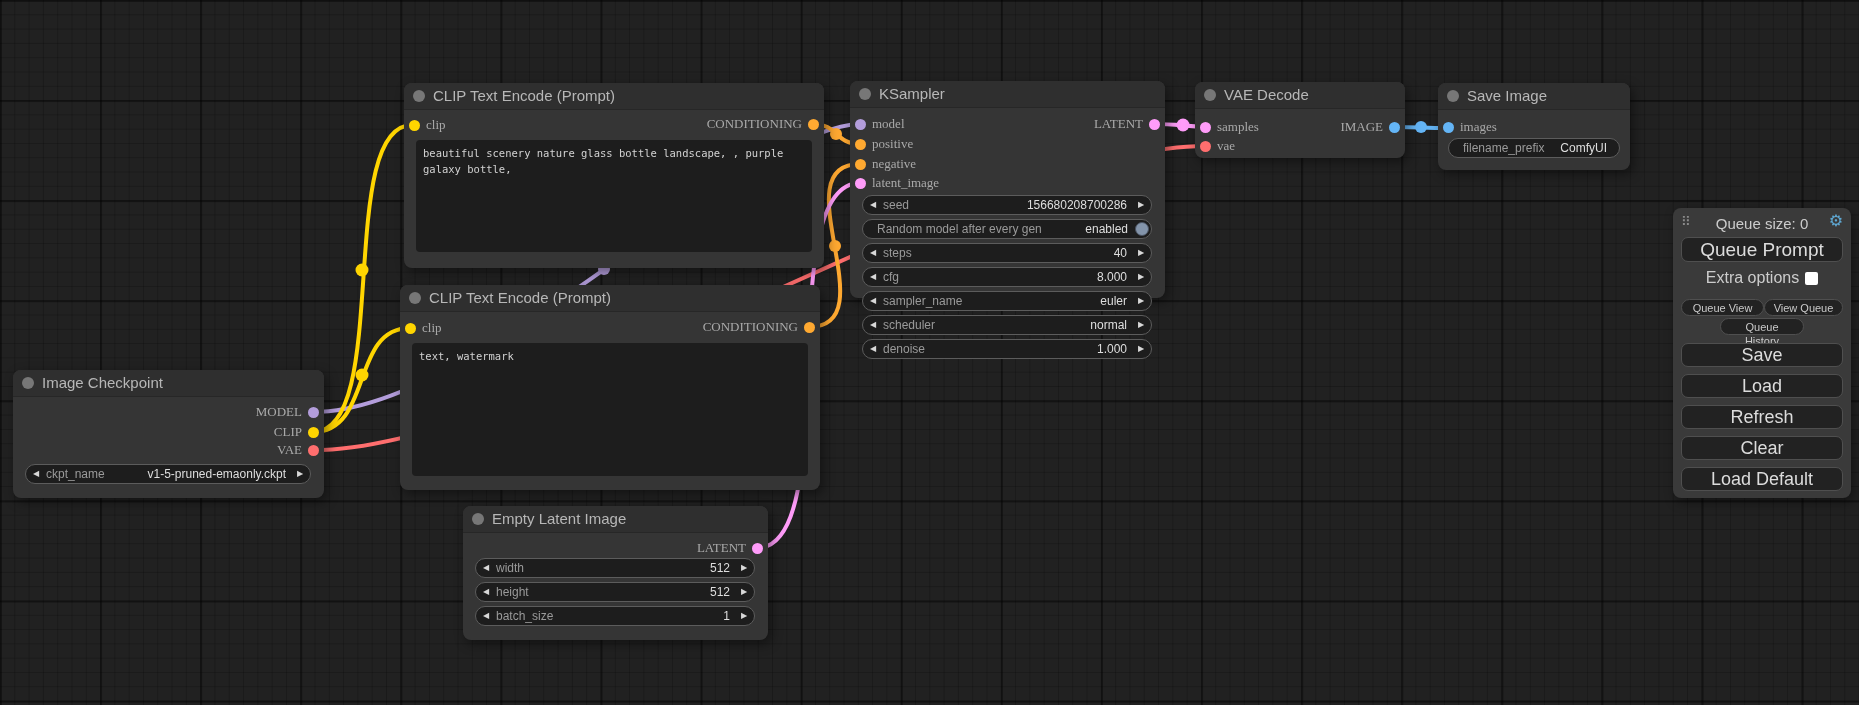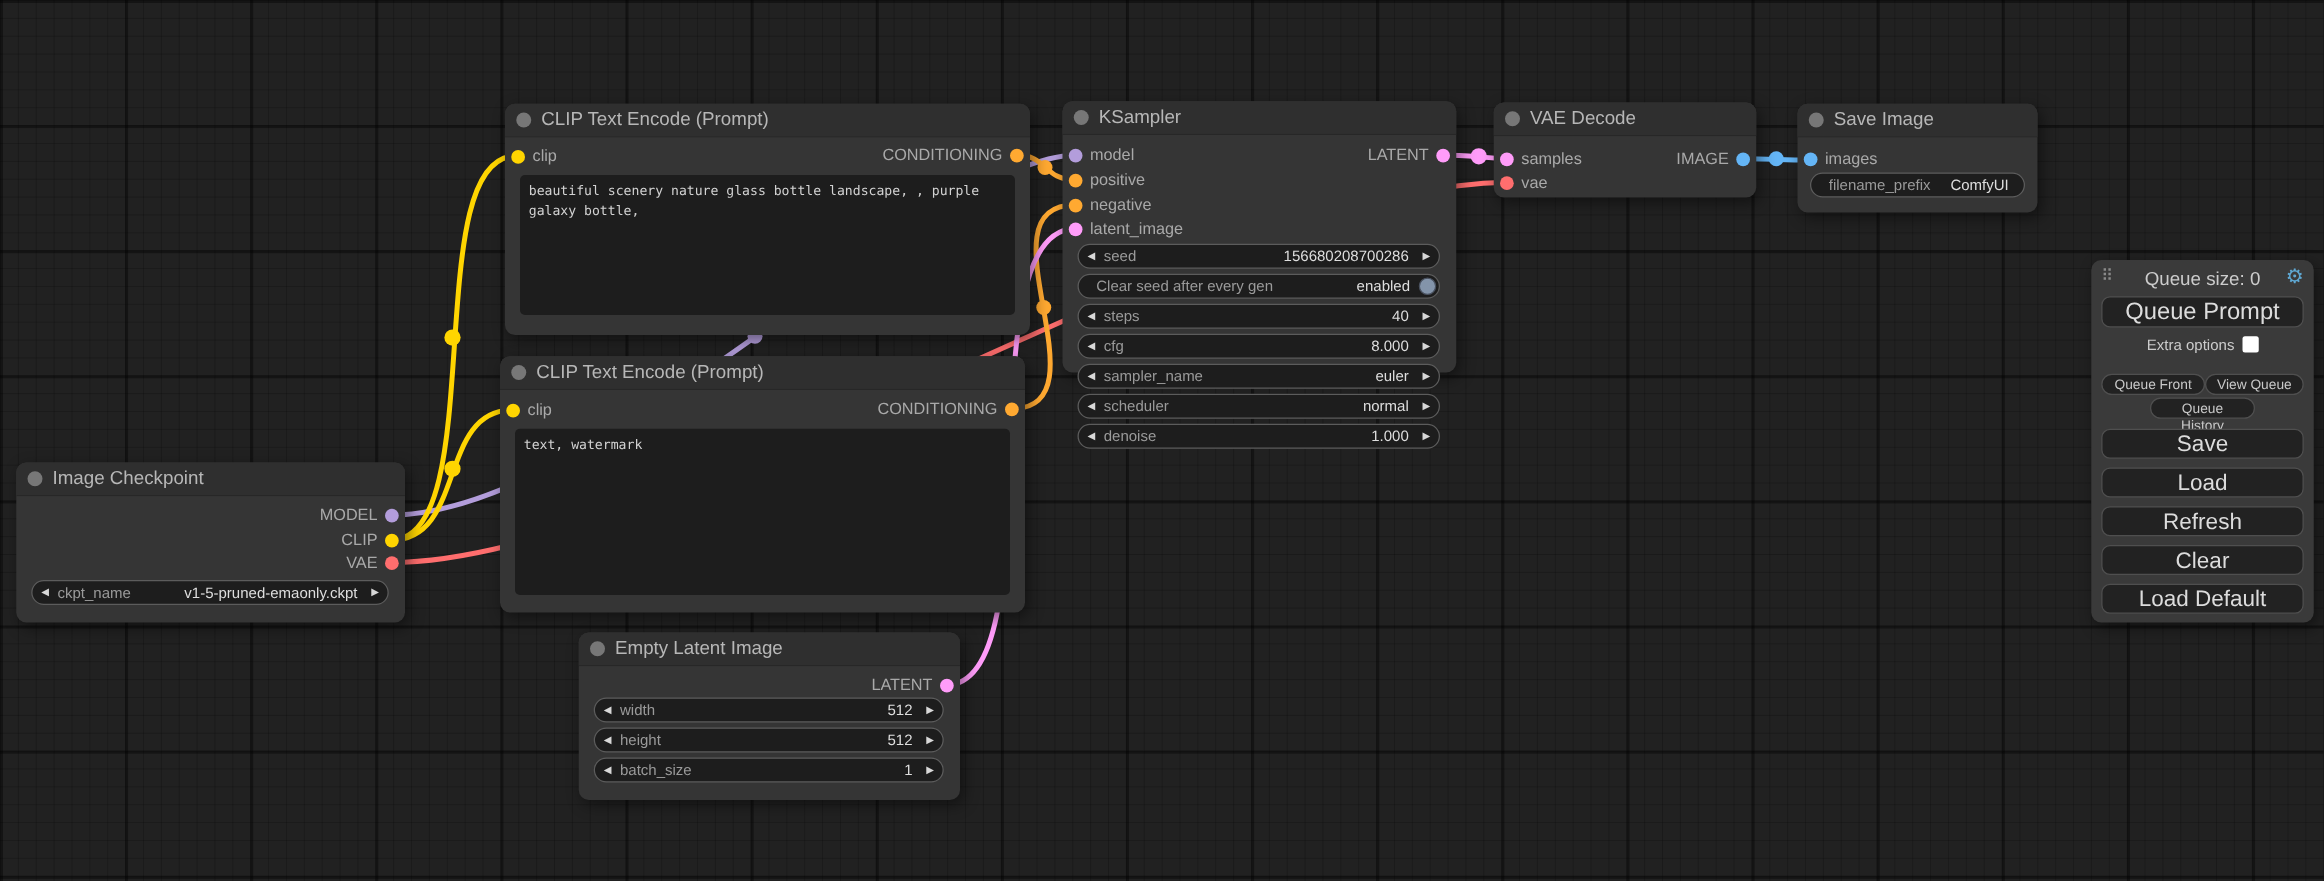--- a/index.html
+++ b/index.html
@@ -20,21 +20,21 @@
   .st-cond{stroke:#FFA931}.st-latent{stroke:#FF9CF9}.st-image{stroke:#64B5F6}
   .f-model{fill:#B39DDB}.f-clip{fill:#FFD500}
   .f-cond{fill:#FFA931}.f-latent{fill:#FF9CF9}.f-image{fill:#64B5F6}
 
   .node{position:absolute;z-index:2;background:#353535;border-radius:8px;
     box-shadow:3px 4px 12px rgba(0,0,0,.45);}
   .ntitle{position:relative;height:26px;line-height:26px;background:#2f2f2f;
     border-radius:8px 8px 0 0;border-bottom:1px solid #272727;color:#b7b7b7;
     font-size:15px;padding-left:29px;white-space:nowrap;overflow:hidden;}
   .tdot{position:absolute;left:9px;top:7px;width:12px;height:12px;border-radius:50%;background:#777;}
-  .slot{position:absolute;height:18px;line-height:18px;font-size:13px;color:#a9a9a9;white-space:nowrap;}
+  .slot{position:absolute;height:18px;line-height:18px;font-size:13px;color:#a9a9a9;white-space:nowrap;font-family:Liberation Serif, serif;}
   .slot.in{left:0;padding-left:22px;}
   .slot.out{right:0;padding-right:22px;}
   .sdot{position:absolute;top:4px;width:11px;height:11px;border-radius:50%;}
   .slot.in .sdot{left:5px;}
   .slot.out .sdot{right:5px;}
   .widget{position:absolute;left:12px;right:13px;height:20px;box-sizing:border-box;
     background:#1d1d1d;border:1px solid #5c5c5c;border-radius:10px;
     display:flex;align-items:center;font-size:12px;line-height:18px;overflow:hidden;}
   .warr{flex:0 0 20px;text-align:center;color:#d8d8d8;font-size:8px;
     font-family:"DejaVu Sans",sans-serif;cursor:pointer;}
@@ -54,21 +54,21 @@
   .mhandle{position:absolute;left:8px;top:6px;color:#8a8a8a;font-size:13px;
     font-family:"DejaVu Sans",sans-serif;cursor:grab;}
   .mtitle{position:absolute;left:0;right:0;top:7px;text-align:center;color:#cccccc;font-size:15px;}
   .mgear{position:absolute;right:8px;top:5px;font-size:16px;line-height:16px;
     font-family:"DejaVu Sans",sans-serif;cursor:pointer;}
   .btn{position:absolute;box-sizing:border-box;background:#222;border:1px solid #4f4f4f;
     color:#dcdcdc;text-align:center;cursor:pointer;}
   .btn-big{left:8px;right:8px;height:25px;border-radius:7px;font-size:19px;line-height:22px;}
   .btn-med{left:8px;right:8px;height:24px;border-radius:7px;font-size:18px;line-height:21px;}
   .btn-sm{height:17px;border-radius:9px;font-size:11px;line-height:14px;color:#c9c9c9;}
-  .xtra{position:absolute;left:0;right:0;top:61px;text-align:center;color:#cccccc;font-size:12px;}
+  .xtra{position:absolute;left:0;right:0;top:61px;text-align:center;color:#cccccc;font-size:16px;}
   .checkbox{display:inline-block;width:13px;height:13px;background:#fff;border-radius:2px;
     vertical-align:-2px;margin-left:6px;cursor:pointer;}
 </style>
 </head>
 <body>
 
 <div id="canvas">
 
   <svg class="wires" width="1859" height="705">
     <path class="lk st-model" d="M 313 412 C 480 412, 740 128, 860 124"></path>
@@ -201,21 +201,21 @@
       <span>LATENT</span>
       <span class="sdot" style="background:#FF9CF9"></span>
     </div>
     <div class="widget" style="top:114px">
       <span class="warr">◀</span>
       <span class="wlabel">seed</span>
       <span class="wvalue">156680208700286</span>
       <span class="warr">▶</span>
     </div>
     <div class="widget noarrow" style="top:138px">
-      <span class="wlabel">Clear seed after every gen</span>
+      <span class="wlabel">Random model after every gen</span>
       <span class="wvalue" style="padding-right:7px">enabled</span>
       <span class="knob"></span>
     </div>
     <div class="widget" style="top:162px">
       <span class="warr">◀</span>
       <span class="wlabel">steps</span>
       <span class="wvalue">40</span>
       <span class="warr">▶</span>
     </div>
     <div class="widget" style="top:186px">
@@ -282,21 +282,21 @@
     <span class="mhandle">⠿</span>
     <div class="mtitle">Queue size: 0</div>
     <span class="mgear" style="color:#5FA8D3">⚙</span>
 
     <button class="btn btn-big" style="top:29px">Queue Prompt</button>
 
     <div class="xtra">
       <span>Extra options</span><span class="checkbox"></span>
     </div>
 
-    <button class="btn btn-sm" style="left:8px;top:91px;width:83px">Queue Front</button>
+    <button class="btn btn-sm" style="left:8px;top:91px;width:83px">Queue View</button>
     <button class="btn btn-sm" style="right:8px;top:91px;width:79px">View Queue</button>
     <button class="btn btn-sm" style="left:47px;top:110px;width:84px">Queue History</button>
 
     <button class="btn btn-med" style="top:135px">Save</button>
     <button class="btn btn-med" style="top:166px">Load</button>
     <button class="btn btn-med" style="top:197px">Refresh</button>
     <button class="btn btn-med" style="top:228px">Clear</button>
     <button class="btn btn-med" style="top:259px">Load Default</button>
   </div>
 

